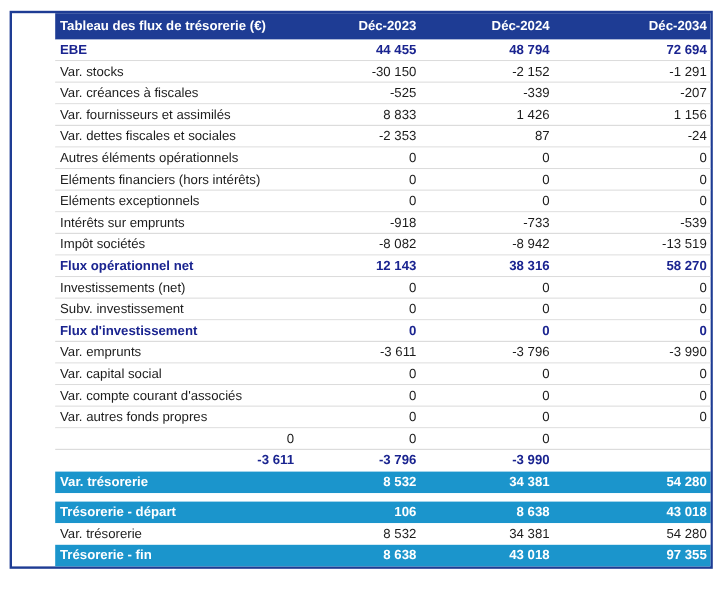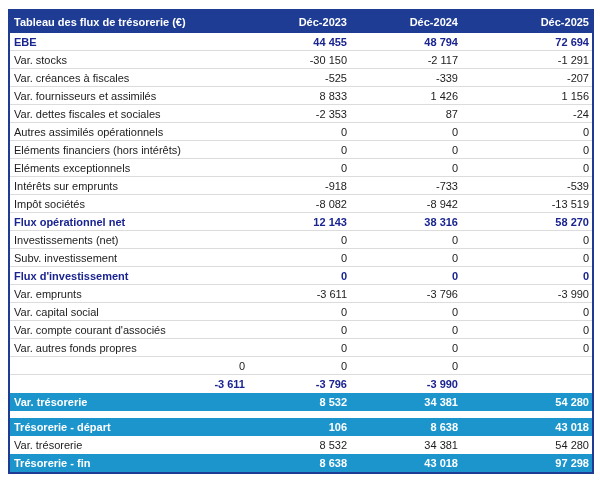--- a/index.html
+++ b/index.html
@@ -12,20 +12,21 @@
     -webkit-font-smoothing: antialiased;
   }
   .sheet {
     position: absolute;
     left: 8px;
     top: 9px;
     width: 586px;
     border: 2px solid var(--border, #1e3c94);
     background: #ffffff;
     box-sizing: border-box;
+    padding-left: 36px;
   }
   .hdr {
     display: grid;
     grid-template-columns: 1fr 102px 111px 131px;
     align-items: center;
     height: 22px;
     background: var(--header-bg, #1e3c94);
     color: #ffffff;
     font-weight: bold;
     font-size: 11px;
@@ -65,33 +66,33 @@
   }
 </style>
 </head>
 <body>
 
 <div class="sheet">
   <div class="hdr">
     <div class="c0">Tableau des flux de trésorerie (€)</div>
     <div class="num">Déc-2023</div>
     <div class="num">Déc-2024</div>
-    <div class="num">Déc-2025</div>
+    <div class="num">Déc-2034</div>
   </div>
   <div id="tbody">
       <div class="row section">
         <div class="c0">EBE</div>
         <div class="num">44 455</div>
         <div class="num">48 794</div>
         <div class="num">72 694</div>
       </div>
       <div class="row ">
         <div class="c0">Var. stocks</div>
         <div class="num">-30 150</div>
-        <div class="num">-2 117</div>
+        <div class="num">-2 152</div>
         <div class="num">-1 291</div>
       </div>
       <div class="row ">
         <div class="c0">Var. créances à fiscales</div>
         <div class="num">-525</div>
         <div class="num">-339</div>
         <div class="num">-207</div>
       </div>
       <div class="row ">
         <div class="c0">Var. fournisseurs et assimilés</div>
@@ -99,21 +100,21 @@
         <div class="num">1 426</div>
         <div class="num">1 156</div>
       </div>
       <div class="row ">
         <div class="c0">Var. dettes fiscales et sociales</div>
         <div class="num">-2 353</div>
         <div class="num">87</div>
         <div class="num">-24</div>
       </div>
       <div class="row ">
-        <div class="c0">Autres assimilés opérationnels</div>
+        <div class="c0">Autres éléments opérationnels</div>
         <div class="num">0</div>
         <div class="num">0</div>
         <div class="num">0</div>
       </div>
       <div class="row ">
         <div class="c0">Eléments financiers (hors intérêts)</div>
         <div class="num">0</div>
         <div class="num">0</div>
         <div class="num">0</div>
       </div>
@@ -209,16 +210,16 @@
       <div class="row no-border">
         <div class="c0">Var. trésorerie</div>
         <div class="num">8 532</div>
         <div class="num">34 381</div>
         <div class="num">54 280</div>
       </div>
       <div class="row highlight">
         <div class="c0">Trésorerie - fin</div>
         <div class="num">8 638</div>
         <div class="num">43 018</div>
-        <div class="num">97 298</div>
+        <div class="num">97 355</div>
       </div>
     </div>
 </div>
 
 </body></html>

